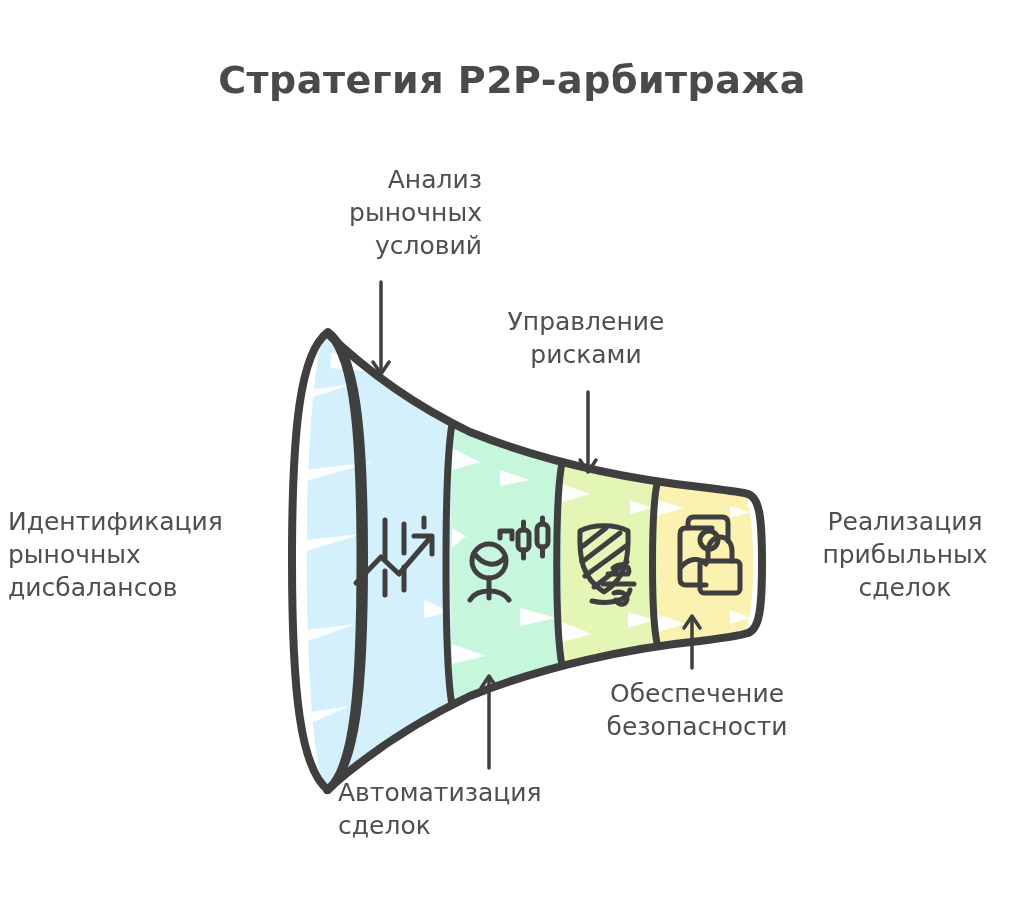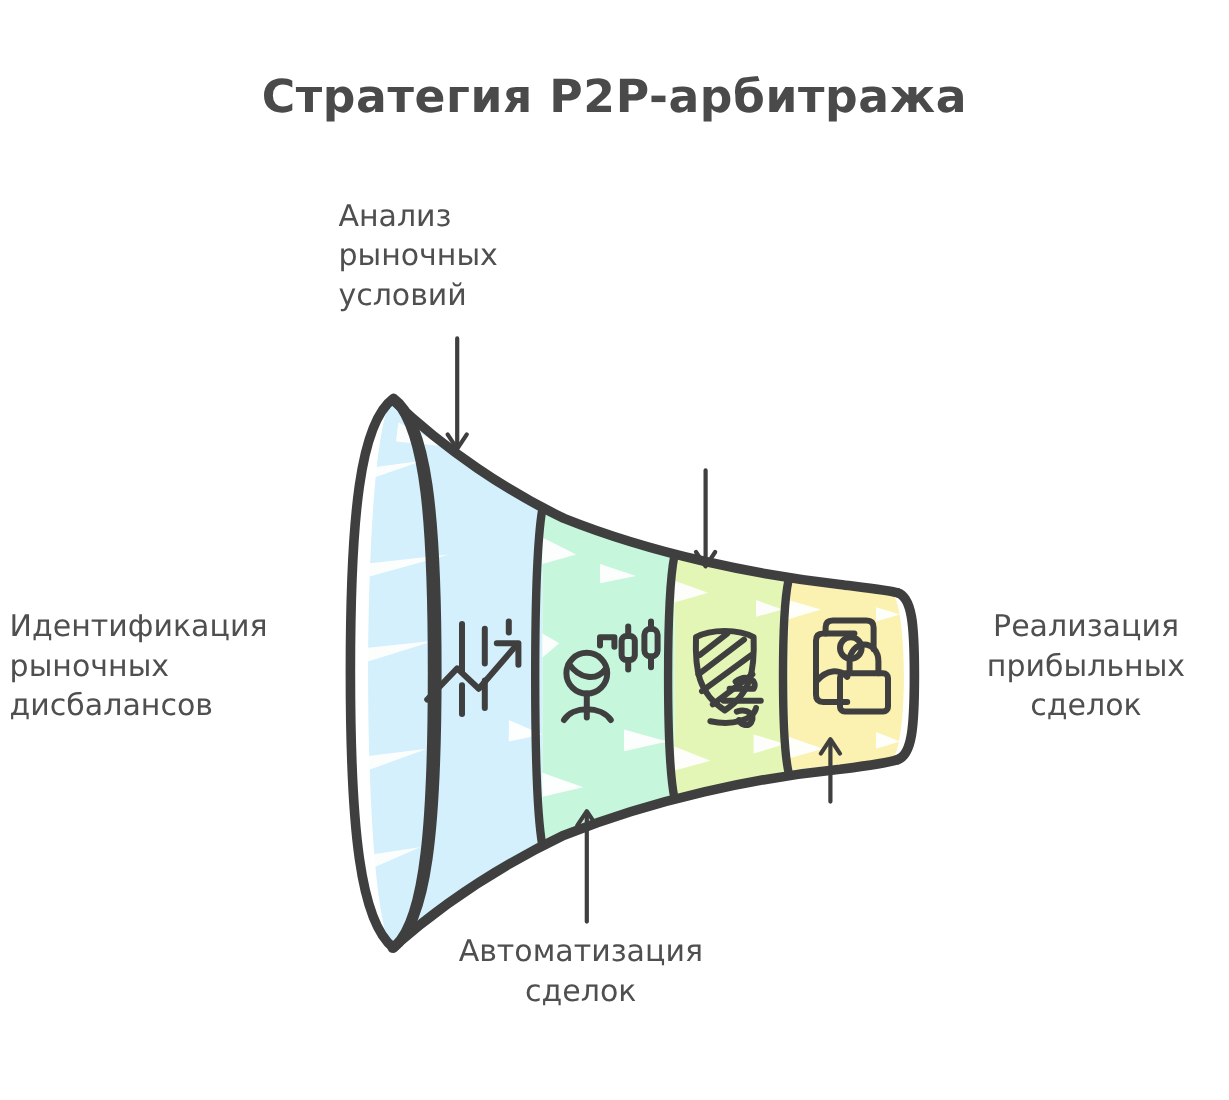--- a/index.html
+++ b/index.html
@@ -38,21 +38,21 @@
     font-size: 25px;
     line-height: 1.32;
     color: #4f4f4f;
     white-space: pre-line;
     font-family: "DejaVu Sans", sans-serif;
   }
   #label-analysis {
     left: 282px;
     top: 163px;
     width: 200px;
-    text-align: left;
+    text-align: right;
   }
   #label-risk {
     left: 478px;
     top: 305px;
     width: 216px;
     text-align: center;
   }
   #label-identify {
     left: 8px;
     top: 505px;
@@ -67,21 +67,20 @@
   #label-security {
     left: 578px;
     top: 677px;
     width: 238px;
     text-align: center;
   }
   #label-automation {
     left: 338px;
     top: 776px;
     width: 292px;
-    text-align: center;
   }
   svg { display: block; }
 </style>
 </head>
 <body>
 
 <div id="stage">
 
   <div id="diagram-title">Стратегия P2P-арбитража</div>
 
@@ -281,26 +280,30 @@
         <line x1="692" y1="668" x2="692" y2="618"></line>
         <path d="M684 628 L 692 616 L 700 628"></path>
       </g>
     </g>
   </svg>
 
   <div class="callout" id="label-analysis">Анализ
 рыночных
 условий</div>
 
+  <div class="callout" id="label-risk">Управление
+рисками</div>
 
   <div class="callout" id="label-identify">Идентификация
 рыночных
 дисбалансов</div>
 
   <div class="callout" id="label-profit">Реализация
 прибыльных
 сделок</div>
 
+  <div class="callout" id="label-security">Обеспечение
+безопасности</div>
 
   <div class="callout" id="label-automation">Автоматизация
 сделок</div>
 
 </div>
 
 </body></html>

